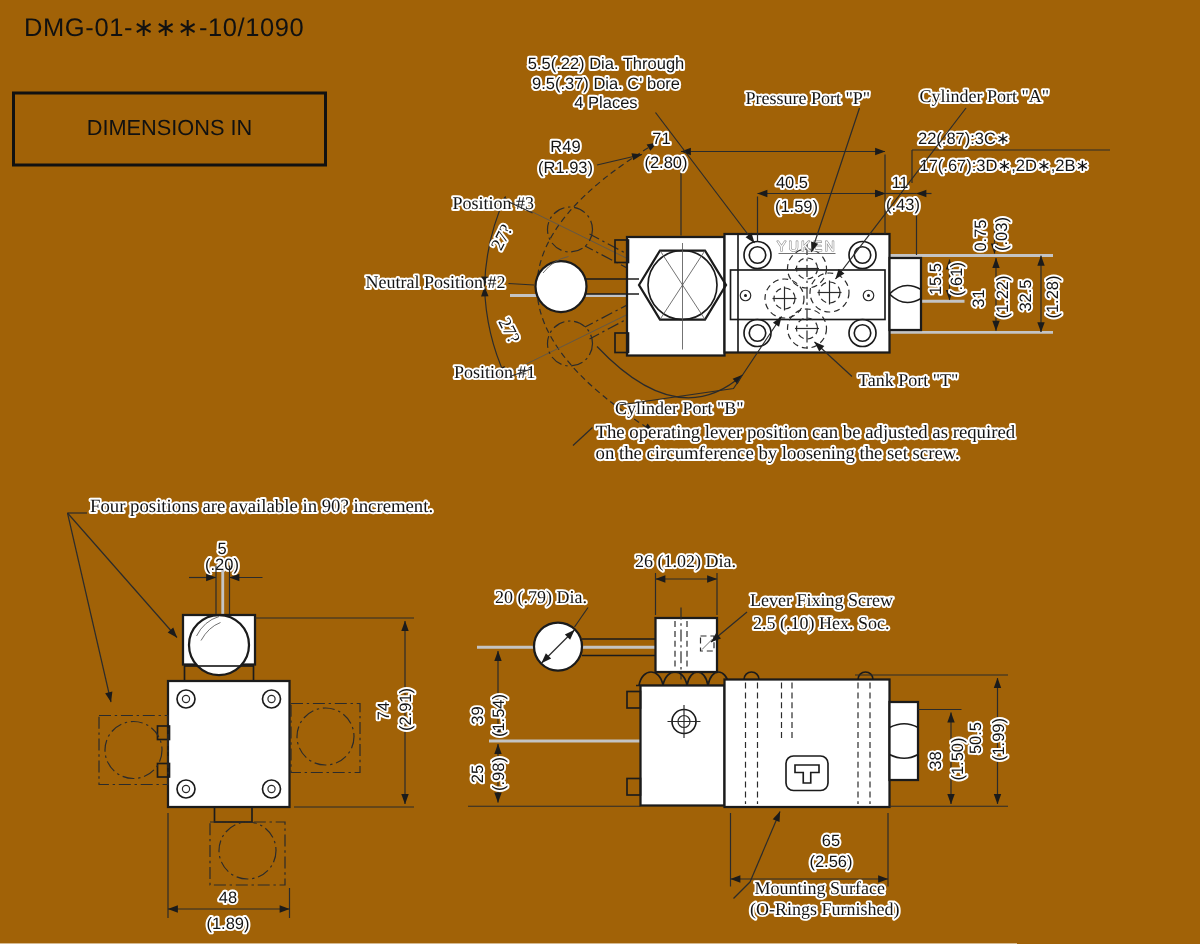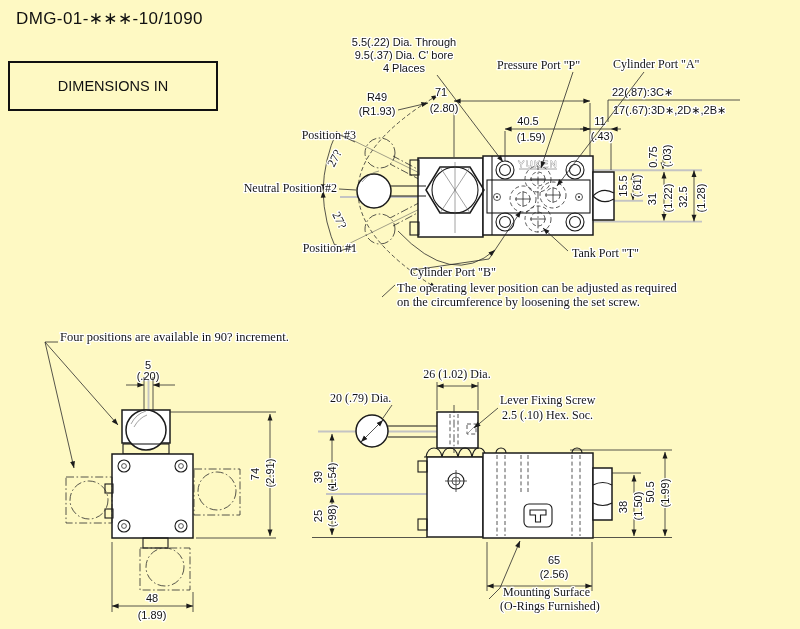--- a/index.html
+++ b/index.html
@@ -1,16 +1,16 @@
 <!DOCTYPE html>
 <html><head>
 <meta charset="utf-8">
 <style>
   html,body{margin:0;padding:0;background:#ffffff;}
-  .page{position:relative;width:800px;height:629px;background:#fef9c3;overflow:hidden;
+  .page{position:relative;width:800px;height:629px;background:#a16207;overflow:hidden;
         font-family:"Liberation Sans",sans-serif;color:#111;}
   .title{position:absolute;left:16px;top:8px;font-size:17px;letter-spacing:.4px;color:#111;}
   .dimbox{position:absolute;left:8px;top:61px;width:206px;height:46px;border:2px solid #111;
           display:flex;flex-direction:row;align-items:center;justify-content:center;
           font-size:14.5px;line-height:1.3;text-align:center;color:#111;}
   svg{position:absolute;left:0;top:0;}
   svg text{paint-order:stroke;stroke:#fff;stroke-width:2.6px;stroke-linejoin:round;fill:#141414;}
   .sans{font-family:"Liberation Sans",sans-serif;font-size:11px;}
   .serif{font-family:"Liberation Serif",serif;font-size:12px;}
   .note{font-family:"Liberation Serif",serif;font-size:12.5px;}

